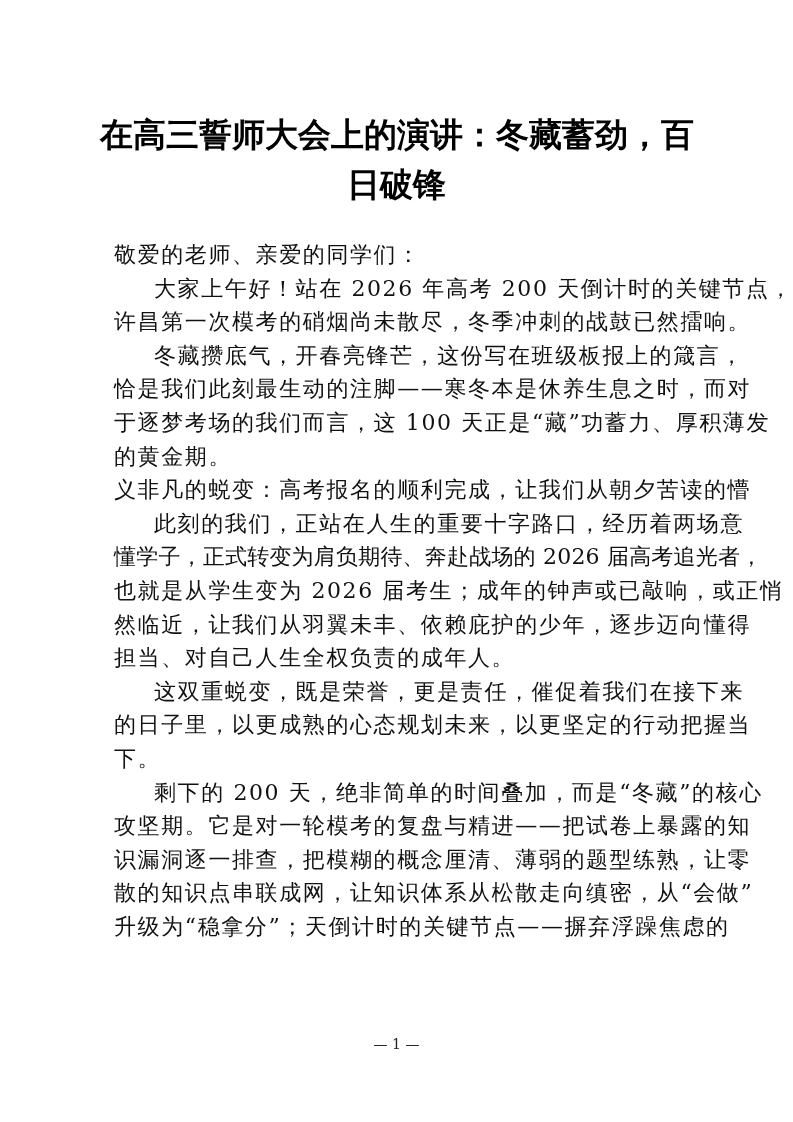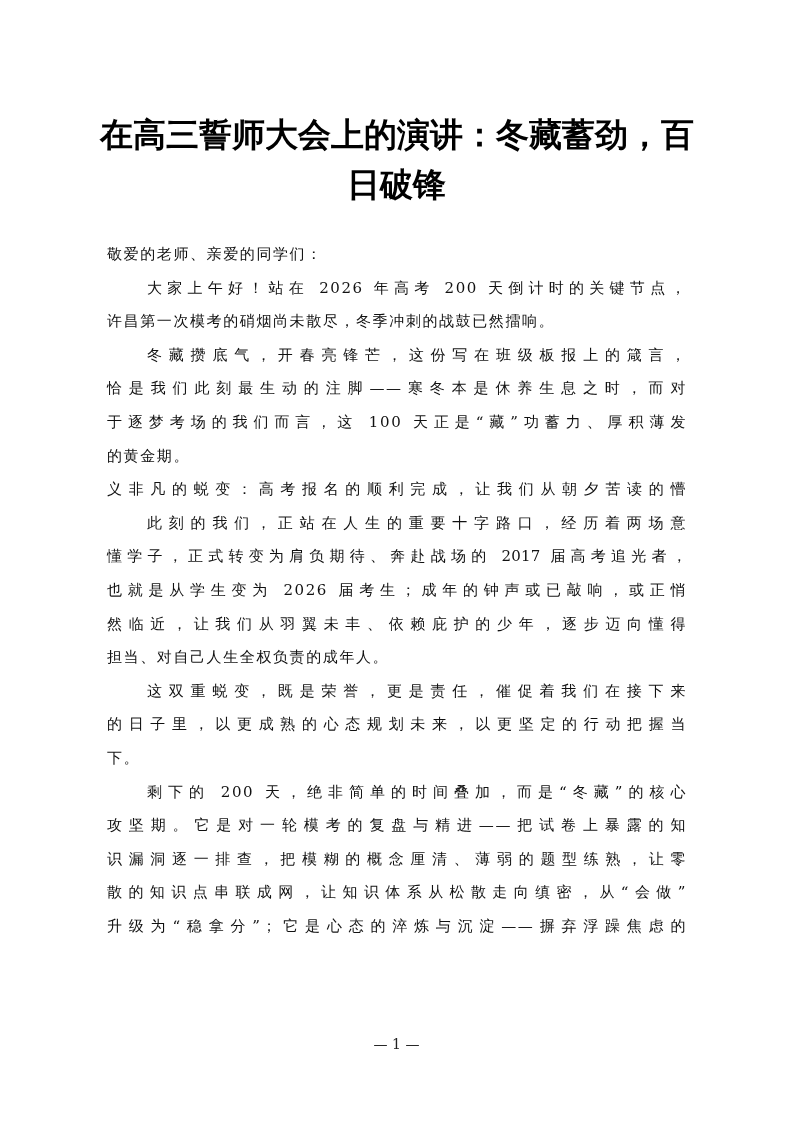--- a/index.html
+++ b/index.html
@@ -4,22 +4,22 @@
 <style>
   html, body { margin: 0; padding: 0; background: #ffffff; }
   body { width: 793px; height: 1122px; position: relative; overflow: hidden;
          font-family: "DejaVu Serif", "Liberation Serif", serif; color: #111; }
   .page { position: absolute; left: 0; top: 0; width: 793px; height: 916px; background: #fff; }
   .title { position: absolute; left: 100px; width: 593px; top: 110px; text-align: center;
            font-family: "DejaVu Sans", "Liberation Sans", sans-serif; font-weight: bold;
            font-size: 33px; line-height: 50px; color: #000; letter-spacing: 0px; }
   .title .tline { display: block; white-space: nowrap; }
   .body { position: absolute; left: 107px; width: 580px; top: 238px; }
-  .line { display: block; white-space: nowrap; font-size: 15px; line-height: 33.6px;
-          height: 33.6px; letter-spacing: 1.6px; text-align: justify; text-align-last: justify; }
+  .line { display: block; white-space: nowrap; font-size: 22px; line-height: 33.6px;
+          height: 33.6px; letter-spacing: 1.6px; text-align: justify; text-align-last: justify; margin-left: 7px; }
   .line.last { text-align-last: left; }
   .line.indent { padding-left: 40px; }
   .footer { position: absolute; left: 0; width: 793px; top: 1036px; text-align: center;
             font-size: 14px; color: #222; font-family: "DejaVu Serif", "Liberation Serif", serif; }
 </style>
 </head>
 <body>
 
 <div class="page">
 
@@ -39,35 +39,35 @@
     <div>
       <span class="line indent">冬藏攒底气，开春亮锋芒，这份写在班级板报上的箴言，</span>
       <span class="line">恰是我们此刻最生动的注脚——寒冬本是休养生息之时，而对</span>
       <span class="line">于逐梦考场的我们而言，这 100 天正是“藏”功蓄力、厚积薄发</span>
       <span class="line last">的黄金期。</span>
     </div>
 
     <div>
       <span class="line">义非凡的蜕变：高考报名的顺利完成，让我们从朝夕苦读的懵</span>
       <span class="line indent">此刻的我们，正站在人生的重要十字路口，经历着两场意</span>
-      <span class="line" style="letter-spacing:0.2px;">懂学子，正式转变为肩负期待、奔赴战场的 2017 届高考追光者，</span>
+      <span class="line" style="letter-spacing:0.2px;">懂学子，正式转变为肩负期待、奔赴战场的 2026 届高考追光者，</span>
       <span class="line">也就是从学生变为 2026 届考生；成年的钟声或已敲响，或正悄</span>
       <span class="line">然临近，让我们从羽翼未丰、依赖庇护的少年，逐步迈向懂得</span>
       <span class="line last">担当、对自己人生全权负责的成年人。</span>
     </div>
 
     <div>
       <span class="line indent">这双重蜕变，既是荣誉，更是责任，催促着我们在接下来</span>
       <span class="line">的日子里，以更成熟的心态规划未来，以更坚定的行动把握当</span>
       <span class="line last">下。</span>
     </div>
 
     <div>
       <span class="line indent">剩下的 200 天，绝非简单的时间叠加，而是“冬藏”的核心</span>
       <span class="line">攻坚期。它是对一轮模考的复盘与精进——把试卷上暴露的知</span>
       <span class="line">识漏洞逐一排查，把模糊的概念厘清、薄弱的题型练熟，让零</span>
       <span class="line">散的知识点串联成网，让知识体系从松散走向缜密，从“会做”</span>
-      <span class="line">升级为“稳拿分”；它是心态的淬炼与沉淀——摒弃浮躁焦虑的</span>
+      <span class="line">升级为“稳拿分”；天倒计时的关键节点——摒弃浮躁焦虑的</span>
     </div>
   </div>
 
   <div class="footer">— 1 —</div>
 </div>
 
 </body></html>

